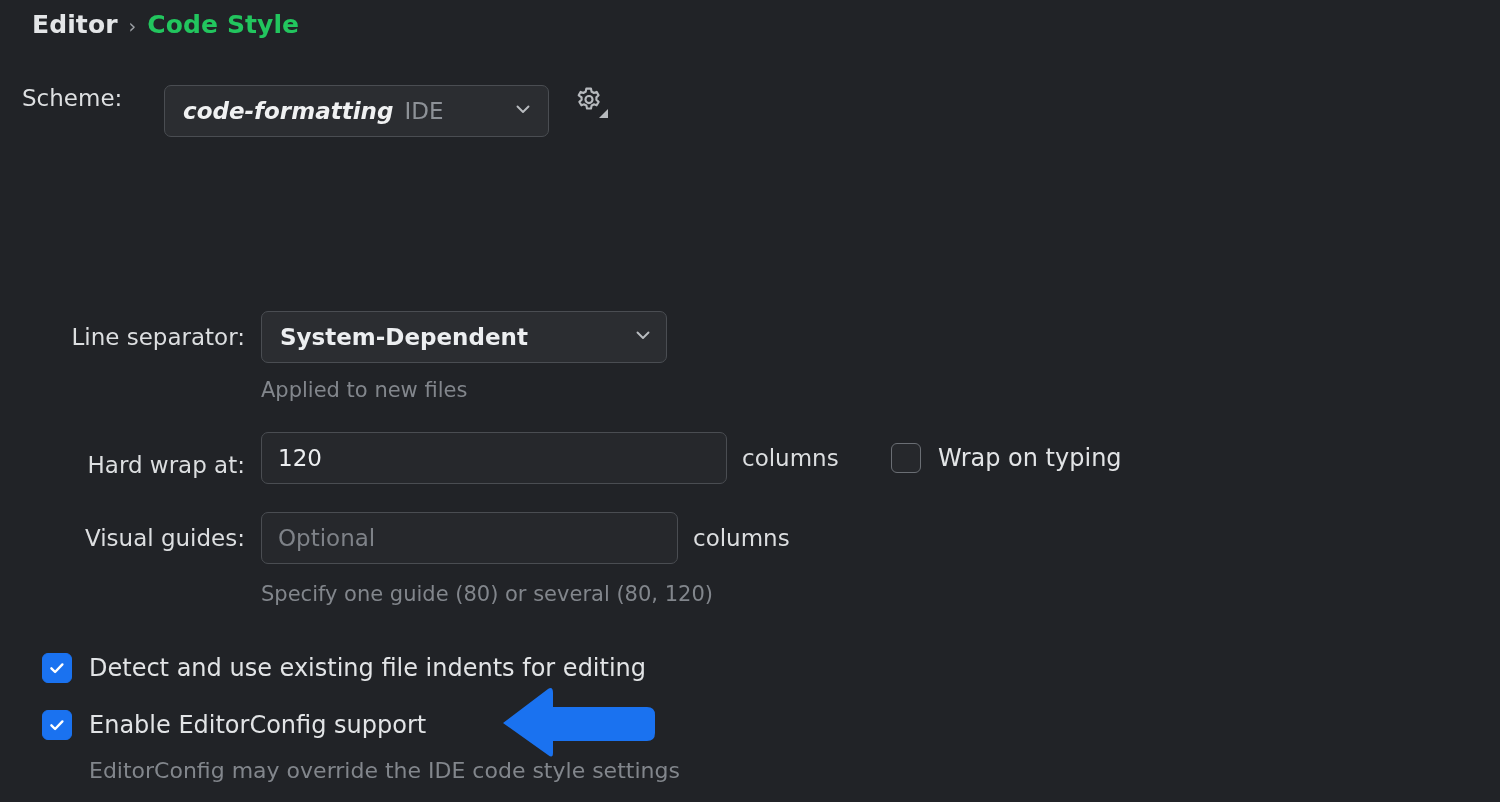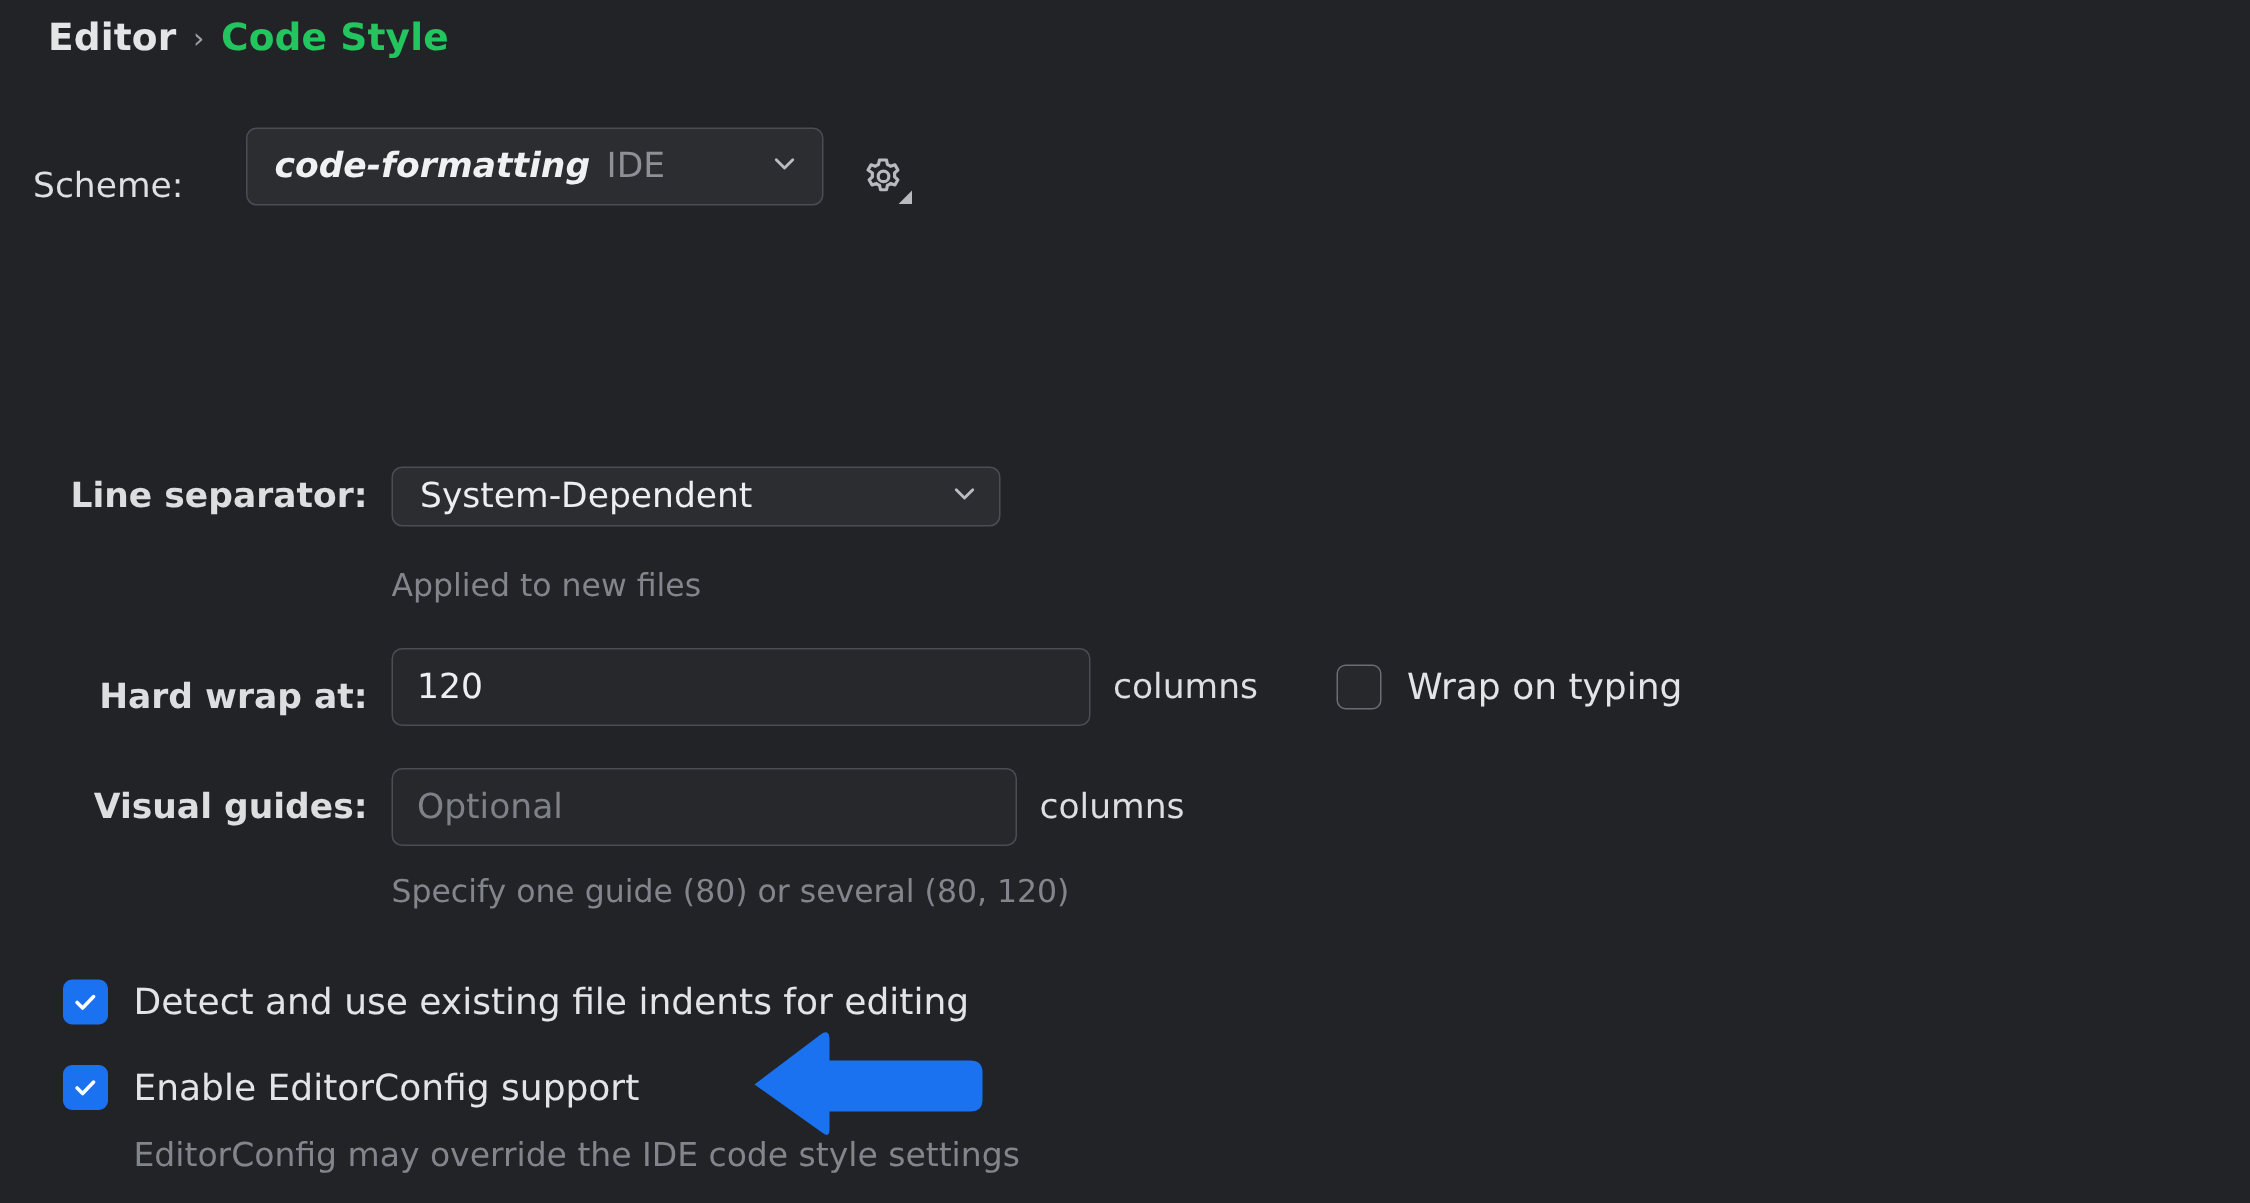--- a/index.html
+++ b/index.html
@@ -44,21 +44,21 @@
     top: 1px;
   }
   .crumb-leaf { color: #22c55e; }
 
   
   .scheme-row {
     position: absolute;
     left: 22px;
     top: 85px;
     display: flex;
-    align-items: flex-end;
+    align-items: flex-start;
   }
   .scheme-label {
     font-size: 23px;
     color: #dddfe1;
     width: 142px;
   }
   .scheme-select {
     display: flex;
     align-items: center;
     box-sizing: border-box;
@@ -147,38 +147,38 @@
   .row {
     position: absolute;
     display: flex;
     align-items: center;
   }
   .field-label {
     font-size: 23px;
     color: #dcdee0;
     text-align: right;
     white-space: nowrap;
-    font-weight: bold;
   }
   .hint {
     position: absolute;
     font-size: 21px;
     color: #82868c;
     white-space: nowrap;
   }
 
   .select-box {
     box-sizing: border-box;
     display: flex;
     align-items: center;
-    height: 40px;
+    height: 52px;
     background: #2b2d31;
     border: 1px solid #4a4d52;
     border-radius: 7px;
     padding: 0 12px 0 18px;
+    font-weight: bold;
   }
   .select-value {
     font-size: 23px;
     color: #eceef0;
     white-space: nowrap;
   }
   .select-chev { margin-left: auto; padding-left: 26px; display: block; }
 
   .text-input {
     box-sizing: border-box;

